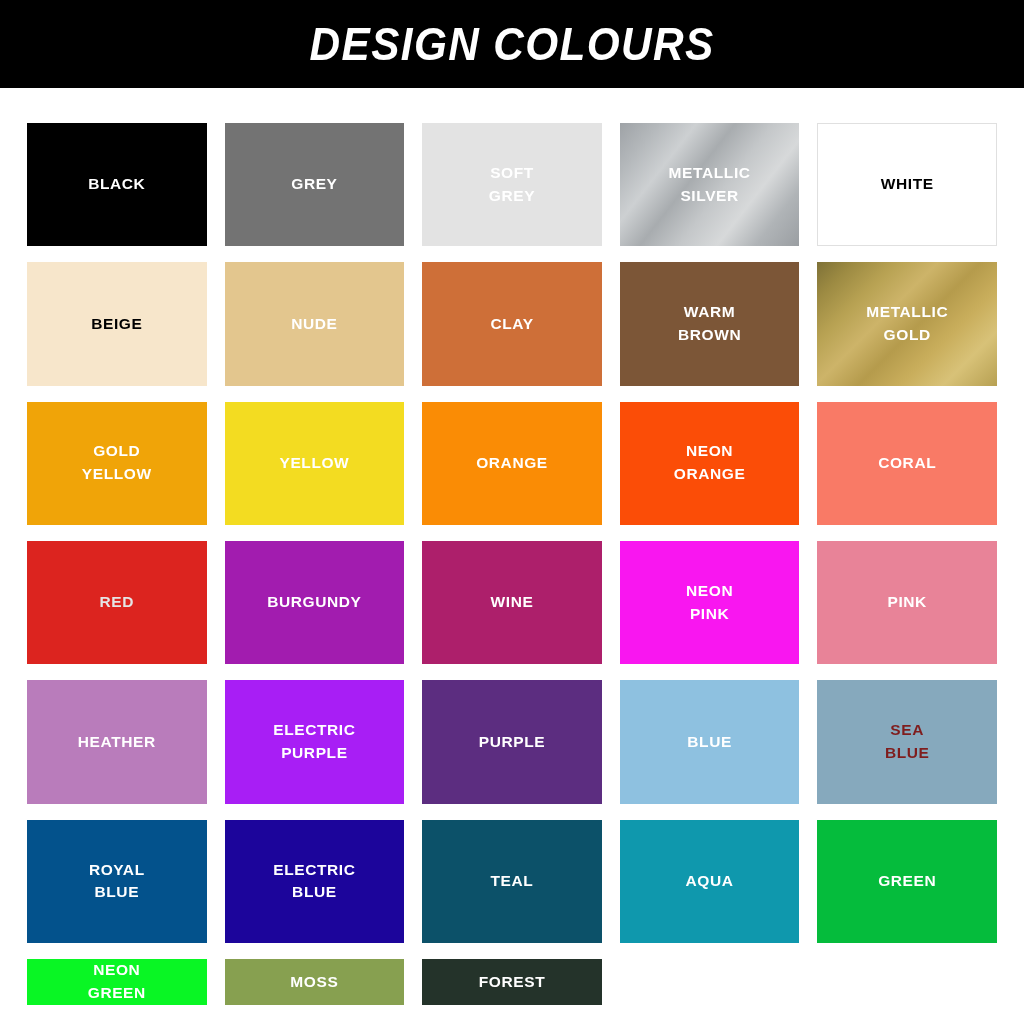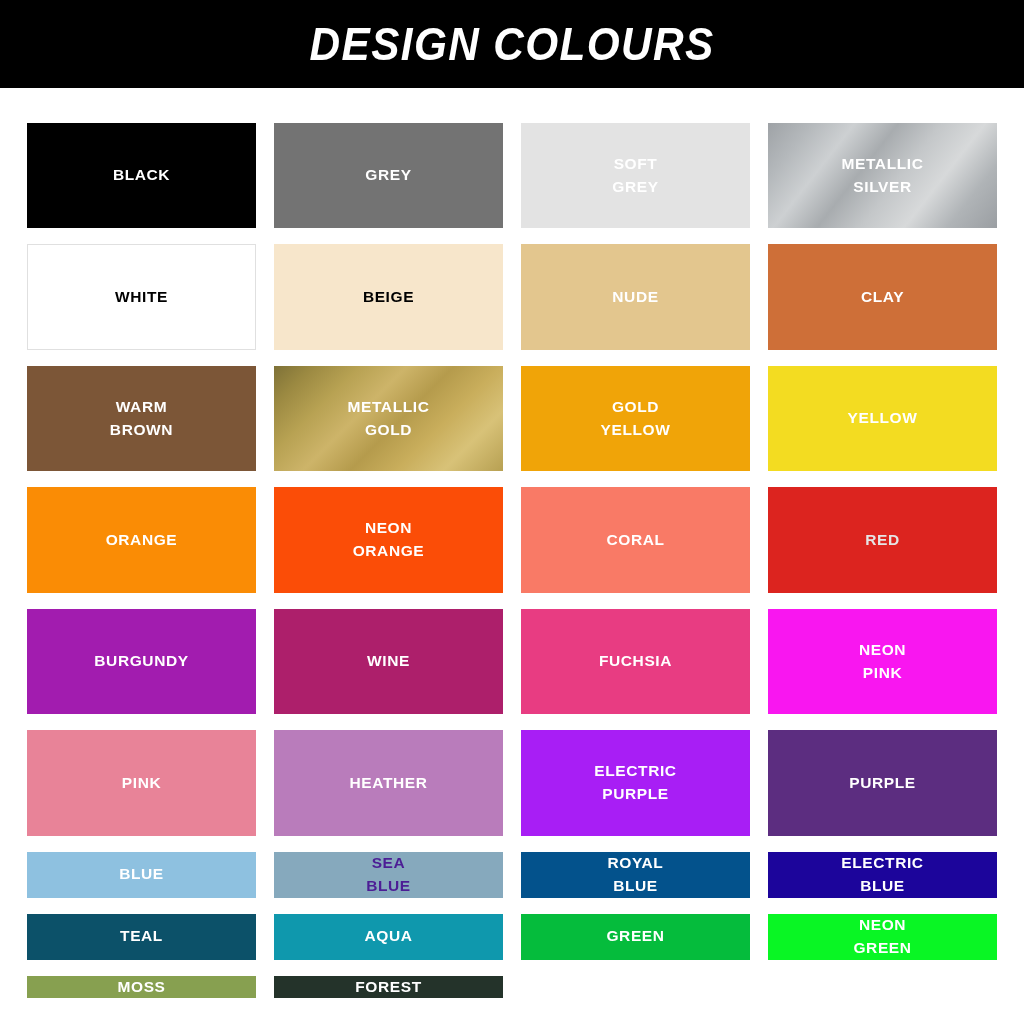--- a/index.html
+++ b/index.html
@@ -39,24 +39,24 @@
     font-size: 46px;
     letter-spacing: 1.5px;
     line-height: 1;
     text-transform: uppercase;
     transform: scaleX(0.92);
   }
 
   
   #swatch-grid {
     flex: 1;
-    padding: 35px 27px 26px 27px;
+    padding: 35px 27px 19px 27px;
     box-sizing: border-box;
     display: grid;
-    grid-template-columns: repeat(4, 1fr);
+    grid-template-columns: repeat(5, 1fr);
     grid-template-rows: repeat(6, 1fr);
     column-gap: 18px;
     row-gap: 16px;
   }
 
   .swatch {
     position: relative;
     display: flex;
     flex-direction: column;
     align-items: center;
@@ -166,43 +166,40 @@
       </div>
       <div class="swatch" style="background: rgb(220, 36, 31);">
         <span class="swatch-label" style="color: #e5e5e5;">RED</span>
       </div>
       <div class="swatch" style="background: #a21caf;">
         <span class="swatch-label" style="color: rgb(255, 255, 255);">BURGUNDY</span>
       </div>
       <div class="swatch" style="background: rgb(173, 31, 107);">
         <span class="swatch-label" style="color: rgb(255, 255, 255);">WINE</span>
       </div>
-      <div class="swatch" style="background: rgb(232, 60, 130);">
-        <span class="swatch-label" style="color: rgb(255, 255, 255);">FUCHSIA</span>
-      </div>
       <div class="swatch" style="background: rgb(249, 22, 240);">
         <span class="swatch-label two-line" style="color: rgb(255, 255, 255);">NEON<br>PINK</span>
       </div>
       <div class="swatch" style="background: rgb(232, 131, 152);">
         <span class="swatch-label" style="color: rgb(255, 255, 255);">PINK</span>
       </div>
       <div class="swatch" style="background: rgb(185, 124, 187);">
         <span class="swatch-label" style="color: rgb(255, 255, 255);">HEATHER</span>
       </div>
       <div class="swatch" style="background: rgb(168, 30, 245);">
         <span class="swatch-label two-line" style="color: rgb(255, 255, 255);">ELECTRIC<br>PURPLE</span>
       </div>
       <div class="swatch" style="background: rgb(92, 45, 128);">
         <span class="swatch-label" style="color: rgb(255, 255, 255);">PURPLE</span>
       </div>
       <div class="swatch" style="background: rgb(142, 193, 224);">
         <span class="swatch-label" style="color: rgb(255, 255, 255);">BLUE</span>
       </div>
       <div class="swatch" style="background: rgb(134, 169, 189);">
-        <span class="swatch-label two-line" style="color: #4c1d95;">SEA<br>BLUE</span>
+        <span class="swatch-label two-line" style="color: #7f1d1d;">SEA<br>BLUE</span>
       </div>
       <div class="swatch" style="background: rgb(3, 82, 140);">
         <span class="swatch-label two-line" style="color: rgb(255, 255, 255);">ROYAL<br>BLUE</span>
       </div>
       <div class="swatch" style="background: rgb(28, 5, 155);">
         <span class="swatch-label two-line" style="color: rgb(255, 255, 255);">ELECTRIC<br>BLUE</span>
       </div>
       <div class="swatch" style="background: rgb(12, 81, 105);">
         <span class="swatch-label" style="color: rgb(255, 255, 255);">TEAL</span>
       </div>

